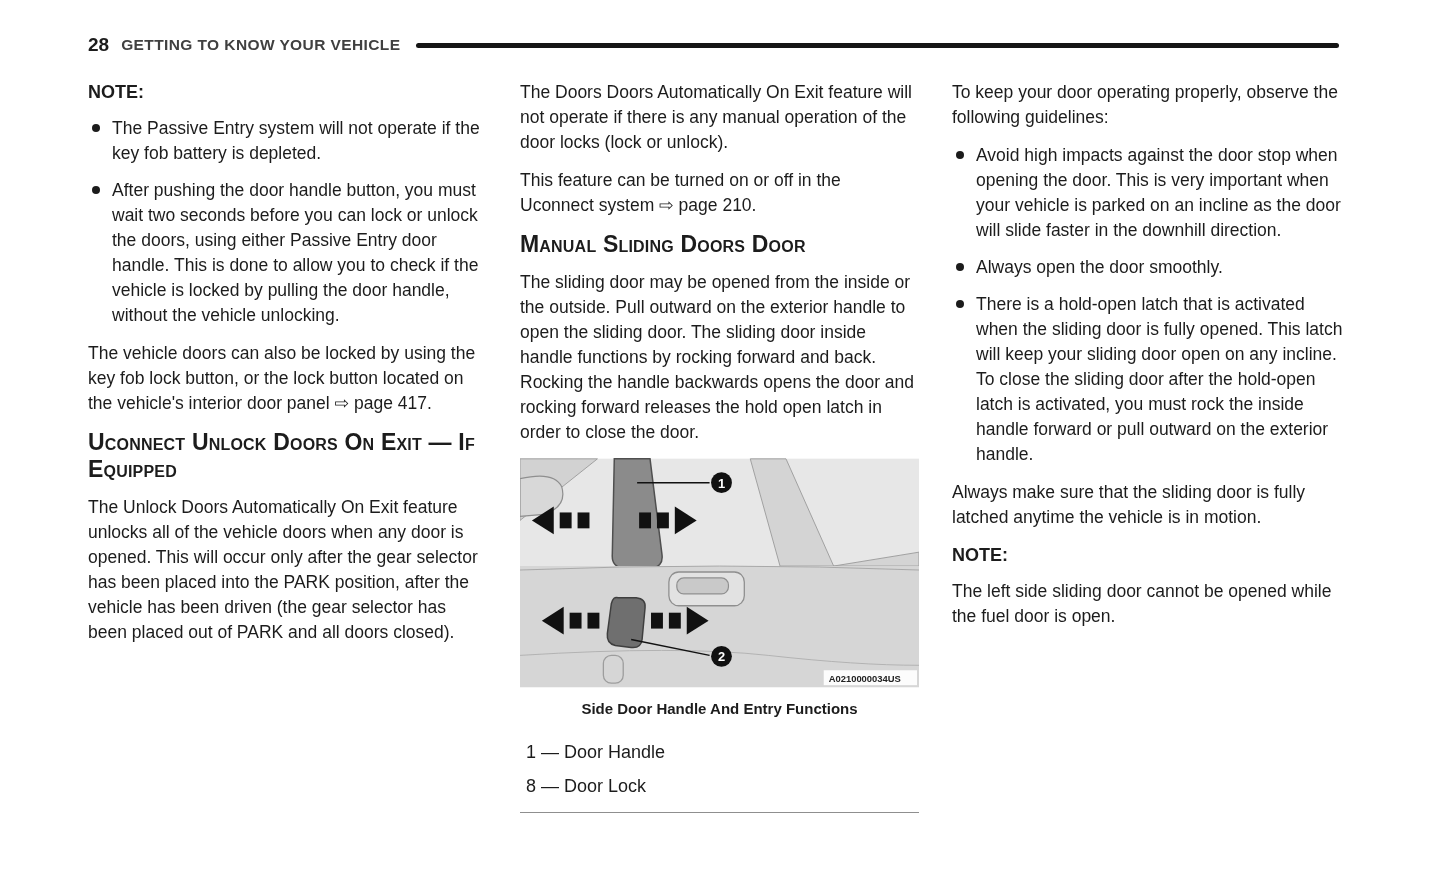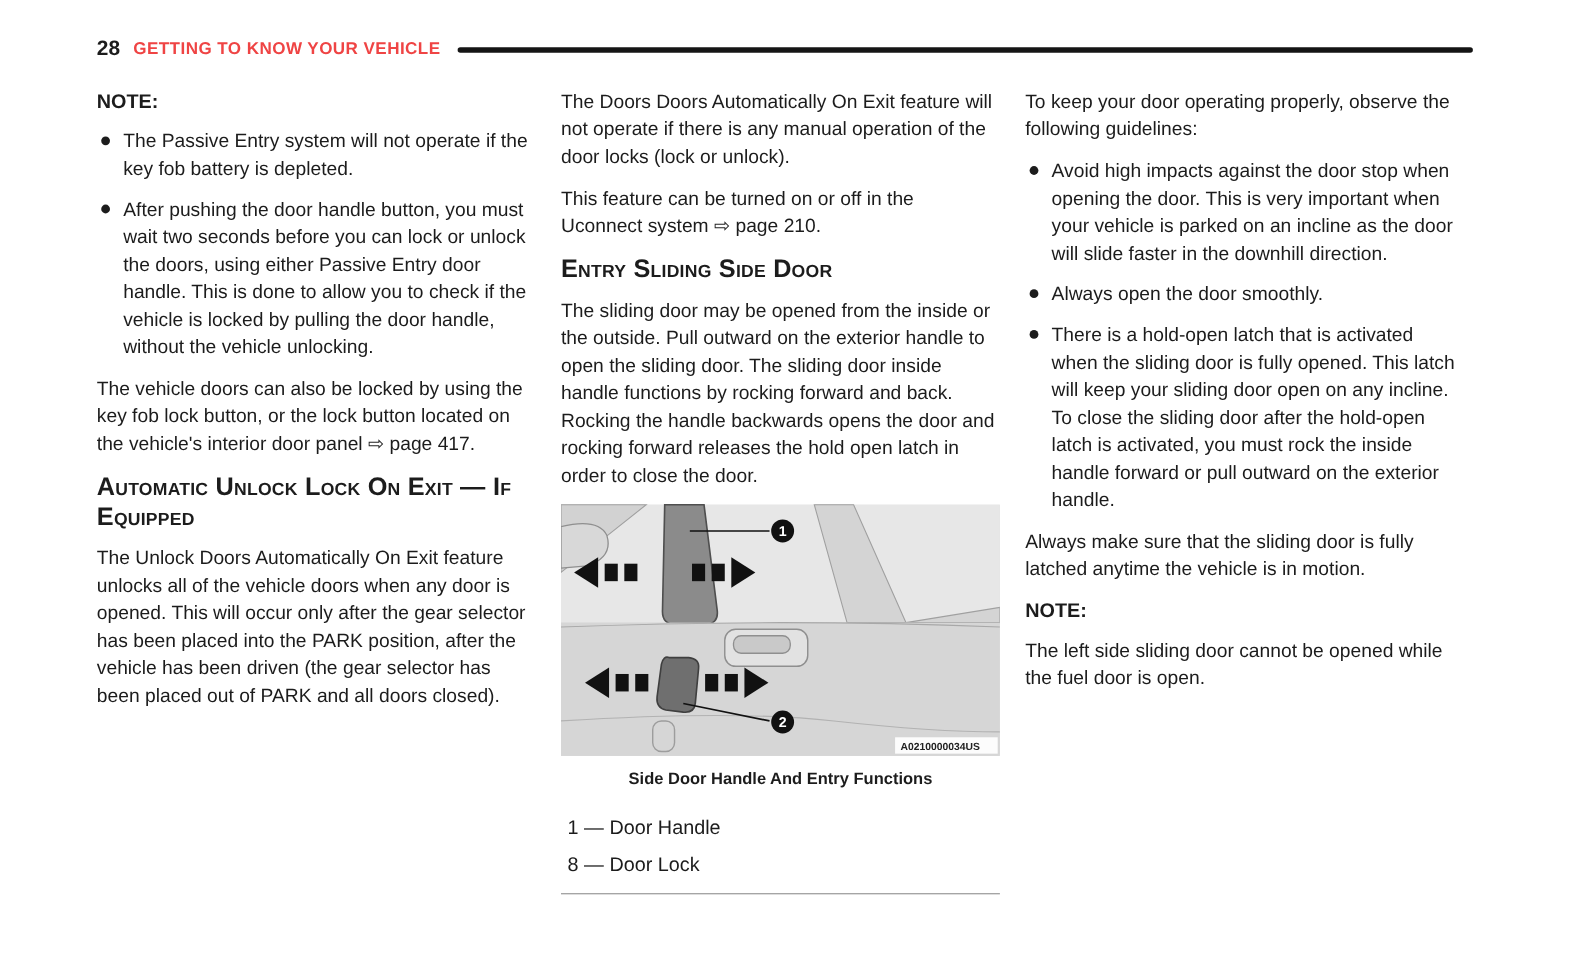--- a/index.html
+++ b/index.html
@@ -7,24 +7,24 @@
     width: 1445px; height: 874px;
     background: #ffffff;
     font-family: "Liberation Sans", sans-serif;
     color: #1c1c1c;
     overflow: hidden;
   }
   .page { padding: 34px 106px 0 88px; box-sizing: border-box; }
 
   .header-row { display: flex; align-items: center; }
   .page-num { font-size: 19px; font-weight: bold; margin-right: 12px; }
-  .section-title { font-size: 15.5px; font-weight: bold; color: #ef4444; letter-spacing: .4px; white-space: nowrap; }
+  .section-title { font-size: 15.5px; font-weight: bold; color: #404040; letter-spacing: .4px; white-space: nowrap; }
   .header-rule { flex: 1; height: 5px; background: #151515; margin-left: 16px; border-radius: 3px; }
 
-  .columns { display: flex; gap: 23px; margin-top: 24px; }
+  .columns { display: flex; gap: 33px; margin-top: 24px; }
   .col { width: 399px; flex: 0 0 399px; font-size: 17.5px; line-height: 1.43; }
 
   p { margin: 0 0 13px; }
   .note-label { font-weight: bold; font-size: 18px; margin: 0 0 10px; }
 
   ul.bullets { list-style: none; margin: 0 0 13px; padding: 0 0 0 24px; }
   ul.bullets li { position: relative; margin: 0 0 12px; }
   ul.bullets li::before {
     content: ""; position: absolute; left: -20px; top: 8px;
     width: 8px; height: 8px; background: #1c1c1c; border-radius: 50%;
@@ -56,28 +56,28 @@
 
   <div class="columns">
 
     <div class="col">
       <div class="note-label">NOTE:</div>
       <ul class="bullets">
         <li>The Passive Entry system will not operate if the key fob battery is depleted.</li>
         <li>After pushing the door handle button, you must wait two seconds before you can lock or unlock the doors, using either Passive Entry door handle. This is done to allow you to check if the vehicle is locked by pulling the door handle, without the vehicle unlocking.</li>
       </ul>
       <p>The vehicle doors can also be locked by using the key fob lock button, or the lock button located on the vehicle's interior door panel ⇨ page 417.</p>
-      <h2 class="sc">Automatic Unlock Lock On Exit — If Equipped</h2>
+      <h2 class="sc">Uconnect Unlock Doors On Exit — If Equipped</h2>
       <p>The Unlock Doors Automatically On Exit feature unlocks all of the vehicle doors when any door is opened. This will occur only after the gear selector has been placed into the PARK position, after the vehicle has been driven (the gear selector has been placed out of PARK and all doors closed).</p>
     </div>
 
     <div class="col">
       <p>The Doors Doors Automatically On Exit feature will not operate if there is any manual operation of the door locks (lock or unlock).</p>
       <p>This feature can be turned on or off in the Uconnect system ⇨ page 210.</p>
-      <h2 class="sc">Entry Sliding Side Door</h2>
+      <h2 class="sc">Manual Sliding Doors Door</h2>
       <p>The sliding door may be opened from the inside or the outside. Pull outward on the exterior handle to open the sliding door. The sliding door inside handle functions by rocking forward and back. Rocking the handle backwards opens the door and rocking forward releases the hold open latch in order to close the door.</p>
 
       <figure>
         <svg class="fig-svg" viewBox="0 0 402 230">
 
           <rect x="0" y="0" width="402" height="230" fill="#dcdcdc"></rect>
           <rect x="0" y="0" width="402" height="108" fill="#e7e7e7"></rect>
           <path d="M0 62 L78 0 L0 0 Z" fill="#d2d2d2" stroke="#a0a0a0" stroke-width="1"></path>
           <path d="M0 20 Q34 12 42 28 Q48 48 24 56 L0 58 Z" fill="#d8d8d8" stroke="#8f8f8f" stroke-width="1.2"></path>
           <path d="M232 0 L268 0 L316 108 L262 108 Z" fill="#d4d4d4" stroke="#a0a0a0" stroke-width="1"></path>

